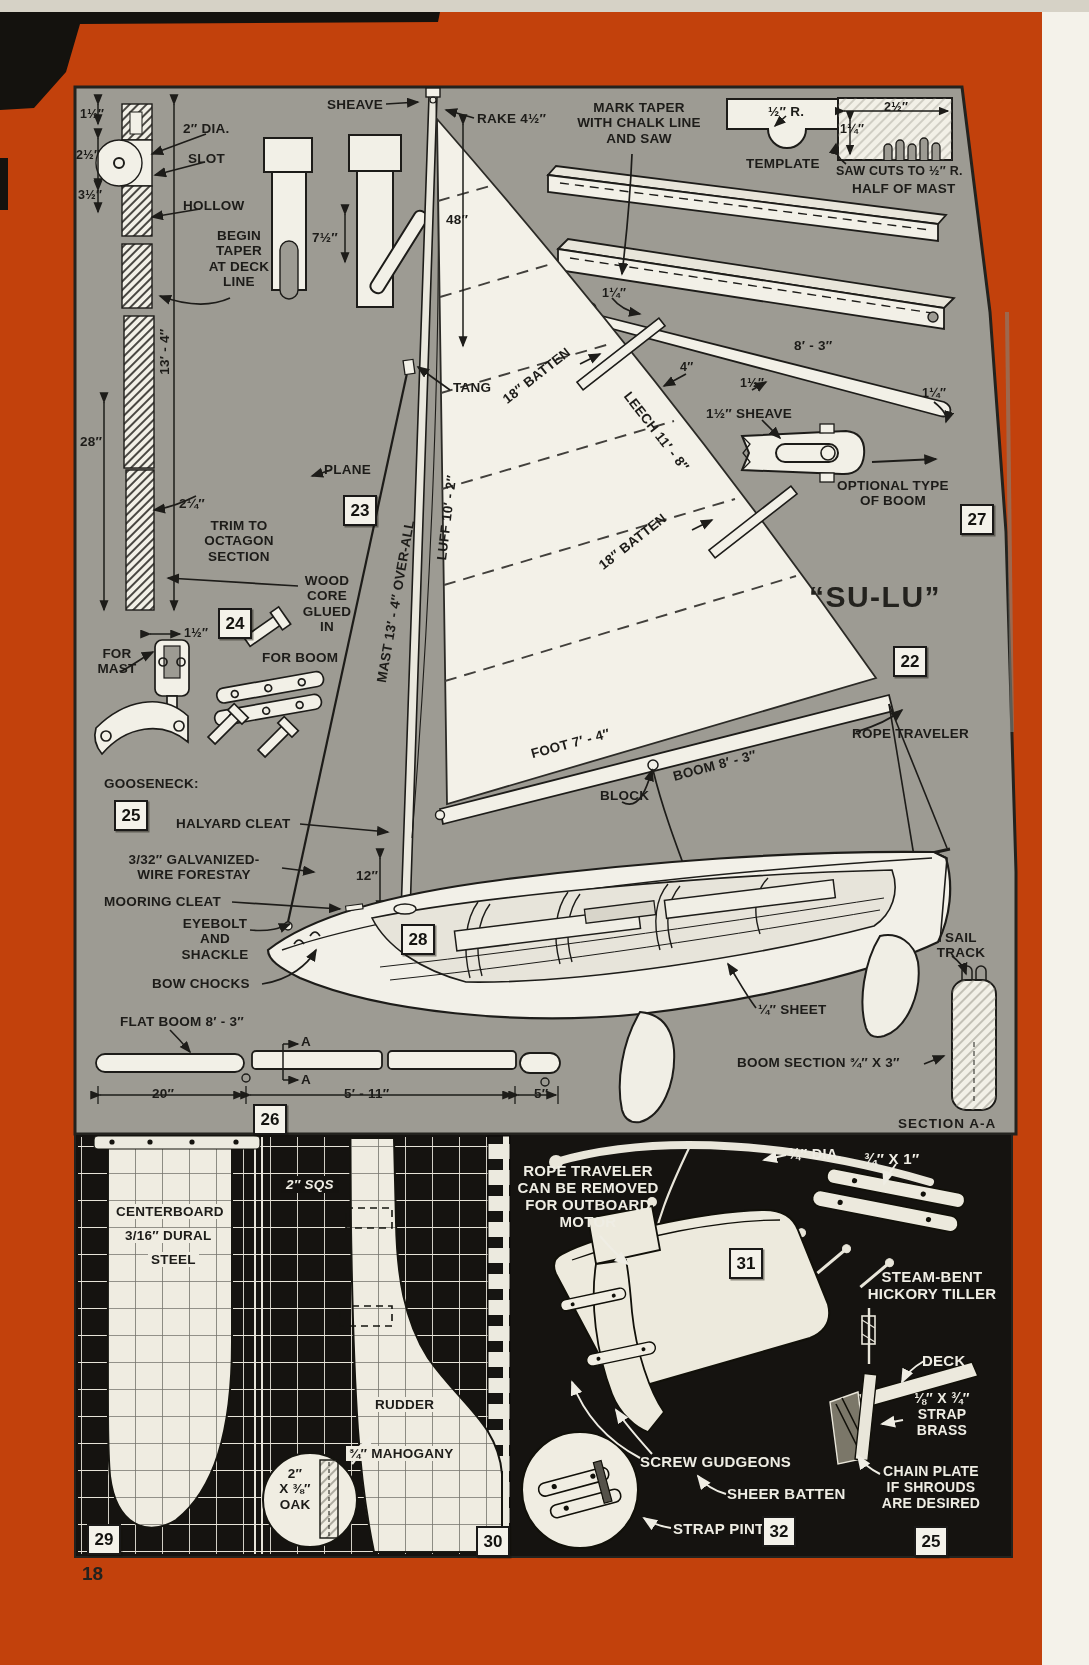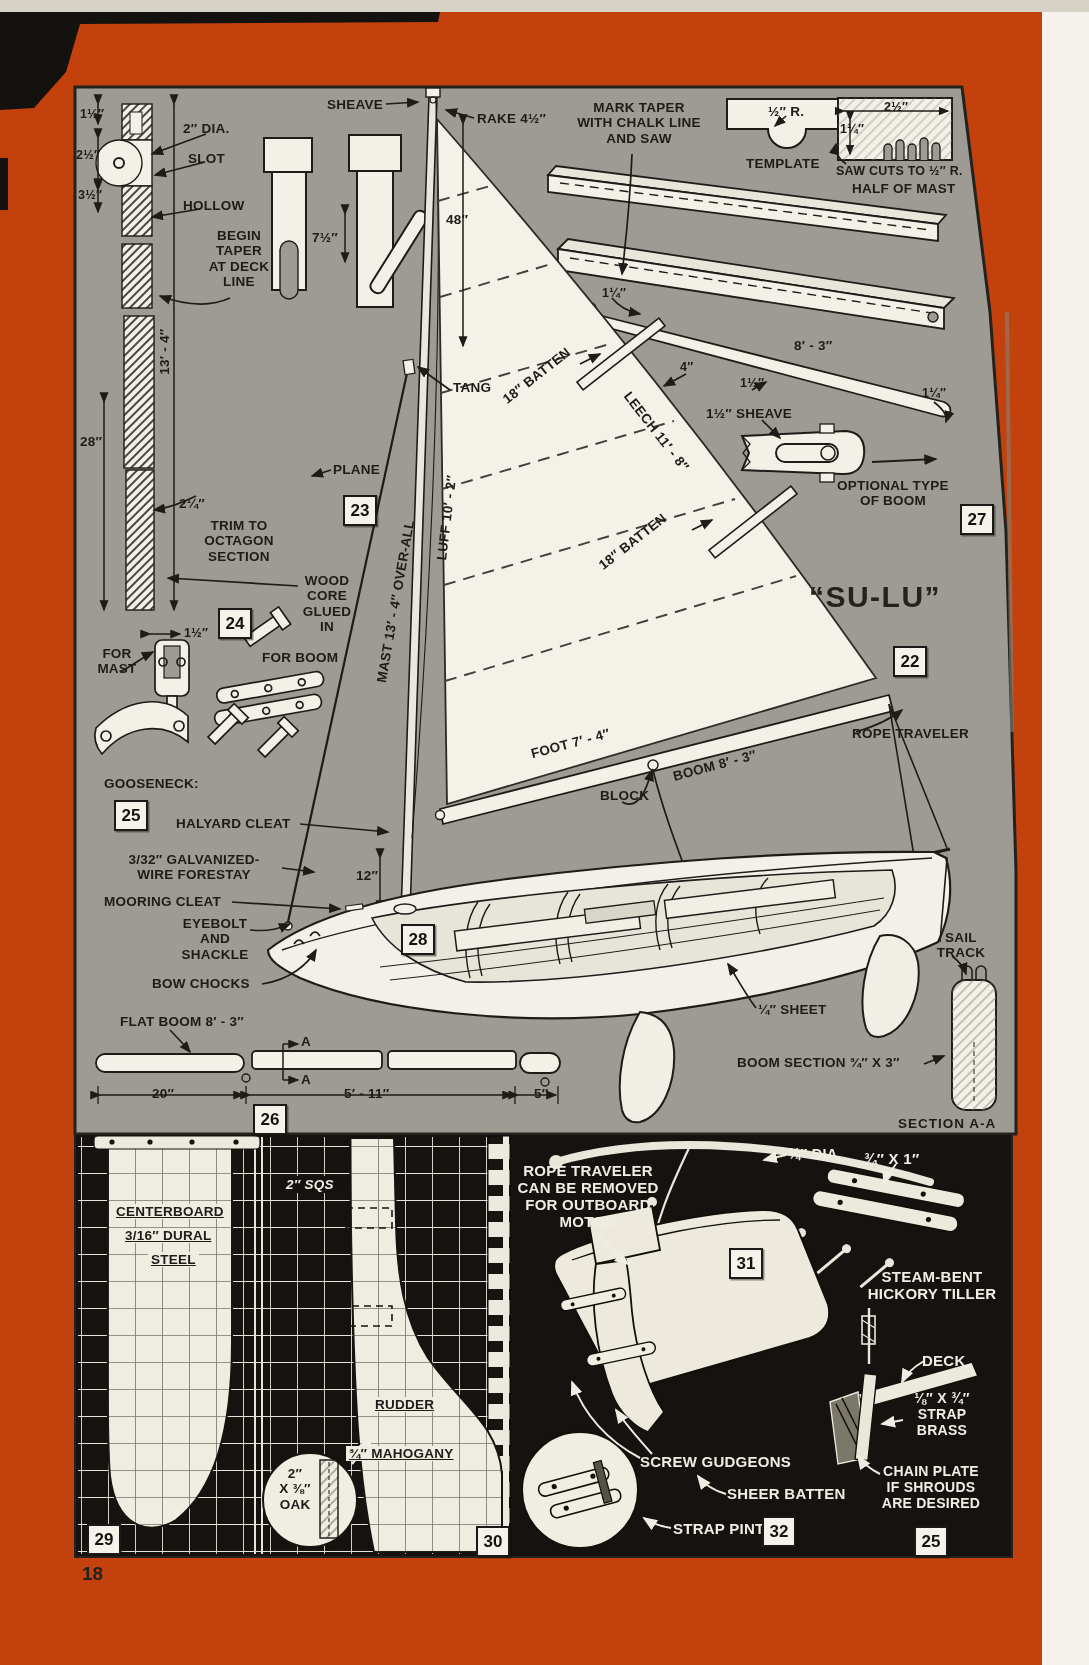--- a/index.html
+++ b/index.html
@@ -4,21 +4,21 @@
 <style>
   html,body{margin:0;padding:0;background:#d6d2c6;}
   .page{position:relative;width:1089px;height:1665px;margin:12px auto;background:#c2410c;overflow:hidden;
         font-family:"Liberation Sans",sans-serif;}
   .art{position:absolute;left:0;top:0;z-index:1;}
   .lbl{position:absolute;font:700 13.5px "Liberation Sans",sans-serif;color:#1d1c19;
        letter-spacing:.25px;line-height:1.14;white-space:pre-line;z-index:5;}
   .sm{font-size:12.5px;}
   .ctr{text-align:center;}
   .w{color:#efede4;}
-  .chip{background:#efece1;padding:0 3px;text-decoration:underline;}
+  .chip{background:#efece1;padding:0 3px;}
   .dkchip{background:#14120f;padding:1px 5px;font-style:italic;}
   .box{position:absolute;width:30px;height:27px;background:#f4f2ea;border:2px solid #1a1918;
        color:#141310;font:700 17px "Liberation Sans",sans-serif;display:flex;align-items:center;
        justify-content:center;z-index:6;box-shadow:1.5px 1.5px 0 rgba(20,18,12,.45);}
   .script{position:absolute;font:700 italic 27px "DejaVu Serif",serif;color:#23221e;z-index:5;}
   .boat{position:absolute;font:700 30px "Liberation Sans",sans-serif;letter-spacing:1.5px;color:#23221e;z-index:5;}
   .pnum{position:absolute;font:700 19px "Liberation Sans",sans-serif;color:#23221e;z-index:5;}
 </style>
 </head>
 <body>
@@ -414,21 +414,21 @@
 <div class="lbl ctr" style="left:200px;top:216px;width:78px">BEGIN
 TAPER
 AT DECK
 LINE</div>
 <div class="lbl" style="left:142px;top:332px;transform:rotate(-90deg)">13′ - 4″</div>
 <div class="lbl" style="left:80px;top:422px">28″</div>
 <div class="lbl" style="left:179px;top:484px">2¼″</div>
 <div class="lbl ctr" style="left:196px;top:506px;width:86px">TRIM TO
 OCTAGON
 SECTION</div>
-<div class="lbl" style="left:333px;top:450px">PLANE</div>
+<div class="lbl" style="left:324px;top:450px">PLANE</div>
 <div class="lbl ctr" style="left:296px;top:561px;width:62px">WOOD
 CORE
 GLUED
 IN</div>
 <div class="lbl sm" style="left:184px;top:614px">1½″</div>
 <div class="lbl ctr" style="left:88px;top:634px;width:58px">FOR
 MAST</div>
 <div class="lbl" style="left:262px;top:638px">FOR BOOM</div>
 <div class="lbl" style="left:104px;top:764px">GOOSENECK:</div>
 <div class="lbl" style="left:176px;top:804px">HALYARD CLEAT</div>

